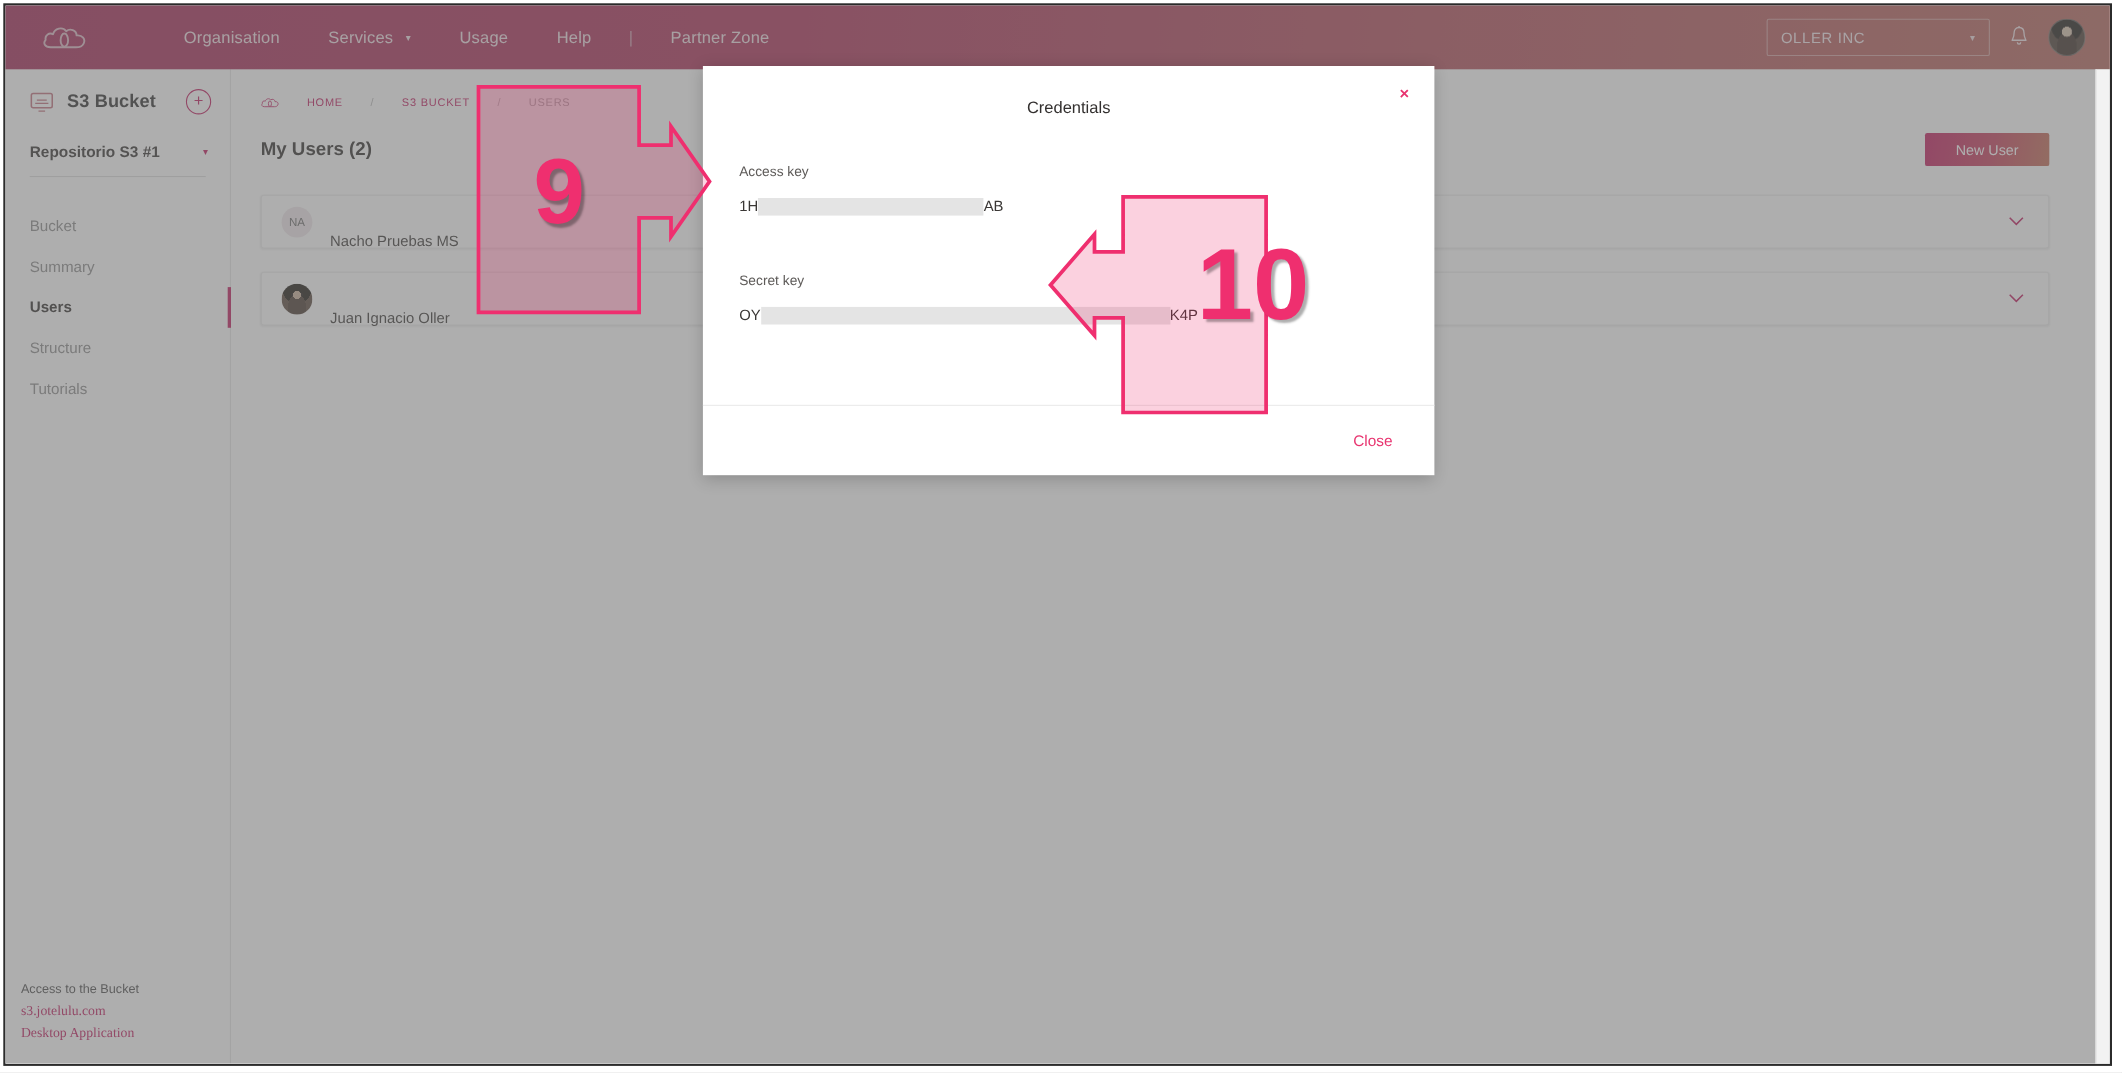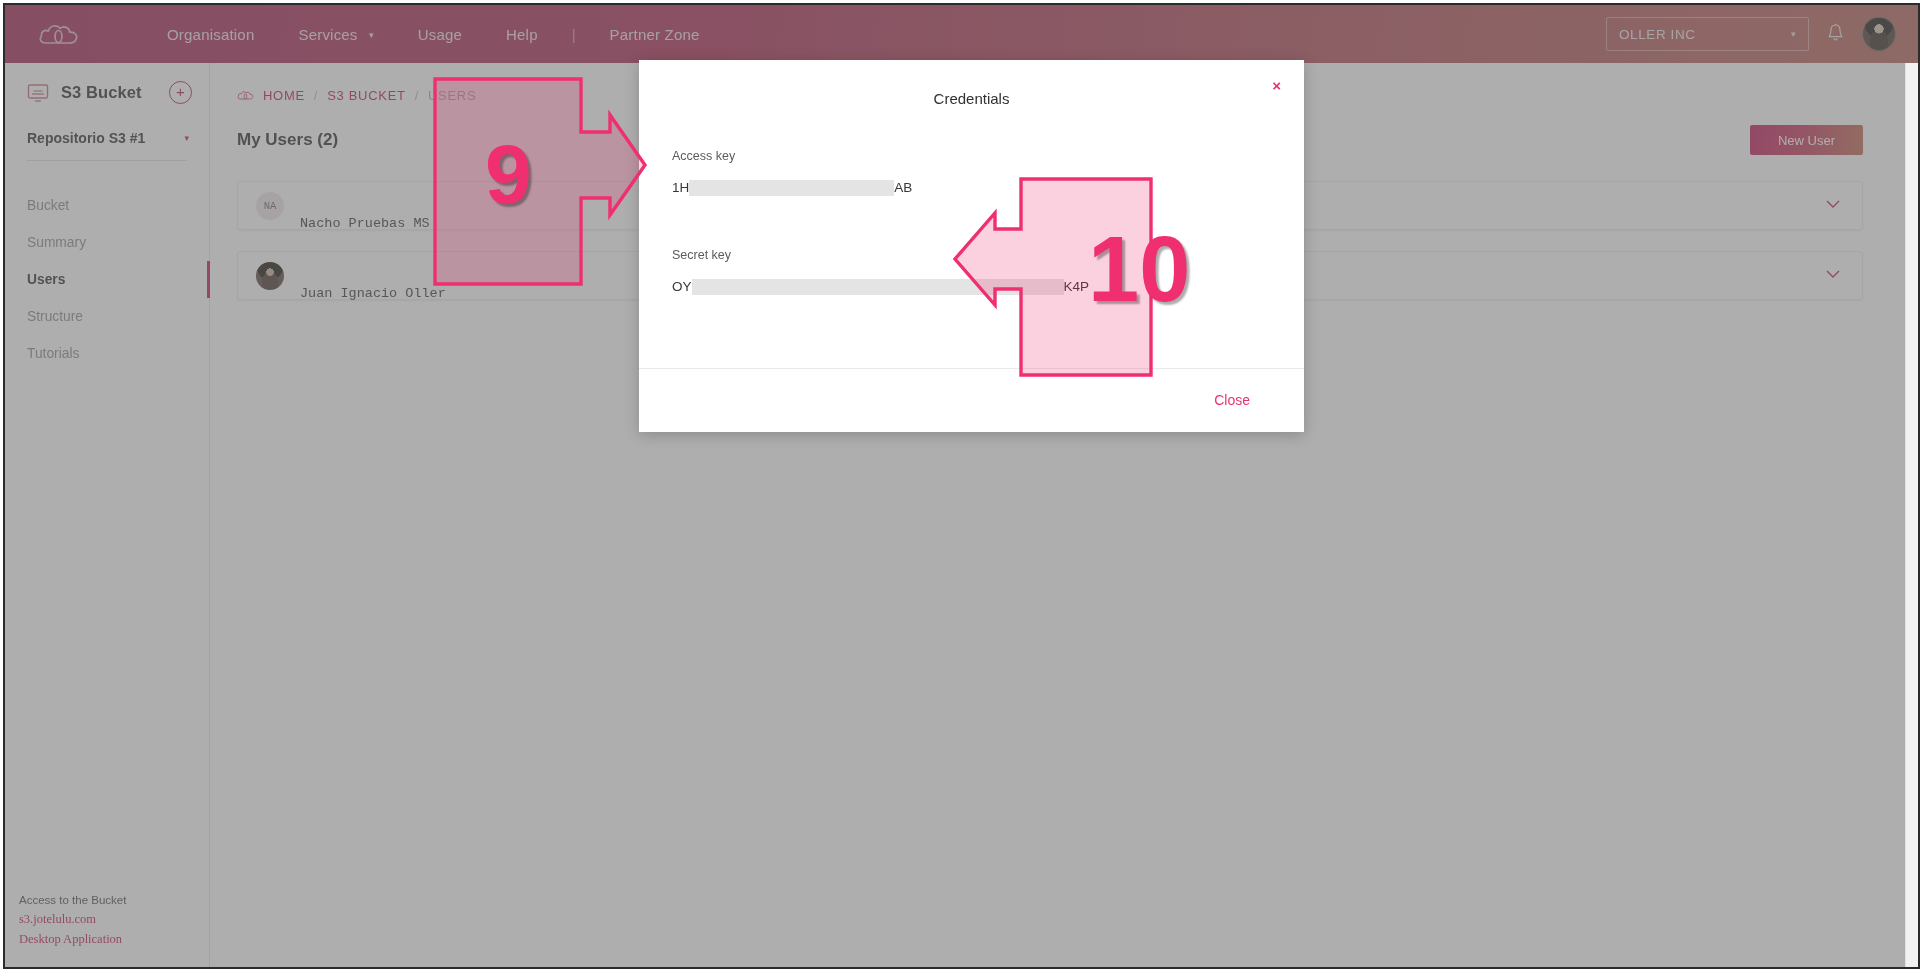--- a/index.html
+++ b/index.html
@@ -190,23 +190,23 @@
     position: absolute;
     left: 205px; top: 58px;
     right: 0;
     height: 908px;
     background: #ffffff;
     overflow: hidden;
   }
   .crumbs {
     display: flex;
     align-items: center;
-    gap: 9px;
+    gap: 25px;
     padding: 25px 0 0 27px;
-    font-size: 13px;
+    font-size: 10px;
     letter-spacing: .7px;
   }
   .crumb-cloud { width: 17px; height: 11px; opacity: .85; }
   .crumb-link { color: #c0185c; cursor: pointer; }
   .crumb-sep { color: #b9b9b9; }
   .crumb-current { color: #a8a8a8; }
 
   .page-head {
     display: flex;
     align-items: center;
@@ -230,21 +230,20 @@
     height: 49px;
     background: #ffffff;
     border: 1px solid #ececec;
     border-radius: 3px;
     box-shadow: 0 1px 2px rgba(0,0,0,.07);
     display: flex;
     align-items: center;
     padding: 0 22px 0 18px;
     margin-bottom: 21px;
     cursor: pointer;
-    font-family: Liberation Mono, monospace;
   }
   .u-avatar {
     width: 28px; height: 28px;
     border-radius: 50%;
     flex: none;
     display: flex; align-items: center; justify-content: center;
     font-size: 10.5px;
     color: #6a6a6a;
     background: #efe7ea;
     overflow: hidden;
@@ -319,21 +318,21 @@
     height: 1px;
     background: #eaeaea;
   }
   .modal-foot {
     position: absolute;
     left: 0; right: 0; top: 309px;
     height: 62px;
     display: flex;
     align-items: center;
     justify-content: flex-end;
-    padding-right: 54px;
+    padding-right: 38px;
   }
   .btn-close {
     color: #e8336f;
     font-size: 14px;
     cursor: pointer;
     background: none;
     border: none;
     font-family: inherit;
   }
 
@@ -344,21 +343,21 @@
     position: absolute;
     font-family: "Liberation Sans", sans-serif;
     font-weight: 700;
     color: #ef2f6f;
     text-shadow: 3px 3px 2px rgba(0,0,0,.32);
     line-height: 1;
   }
   #anno9 { left: 428px; top: 72px; }
   #anno9 .anno-num { font-size: 84px; left: 52px; top: 55px; }
   #anno10 { left: 988px; top: 172px; }
-  #anno10 .anno-num { font-size: 92px; left: 95px; top: 46px; }
+  #anno10 .anno-num { font-size: 92px; left: 95px; top: 36px; }
 
   
   .page-scroll-gutter {
     position: absolute;
     right: 0; top: 58px;
     width: 13px; height: 908px;
     background: #f2f2f2;
     border-left: 1px solid #e0e0e0;
     z-index: 30;
   }

